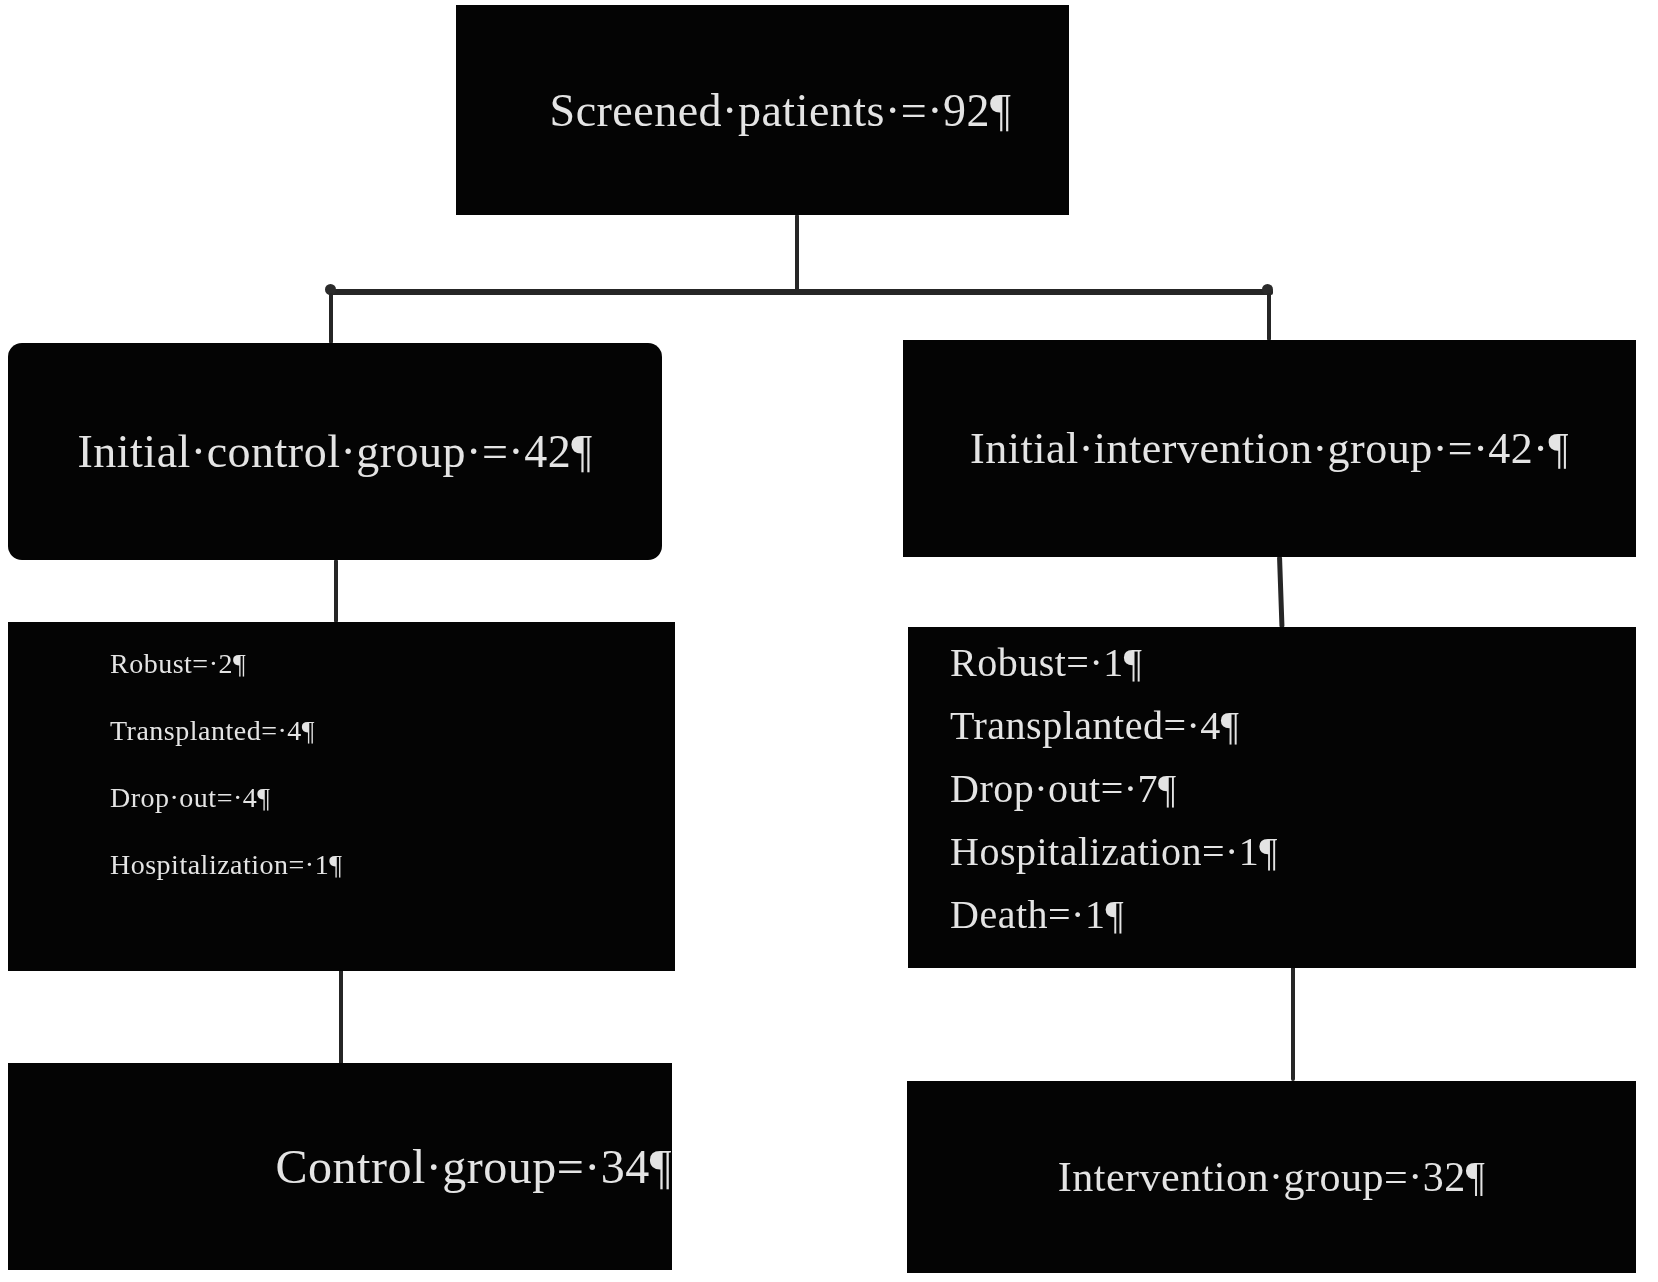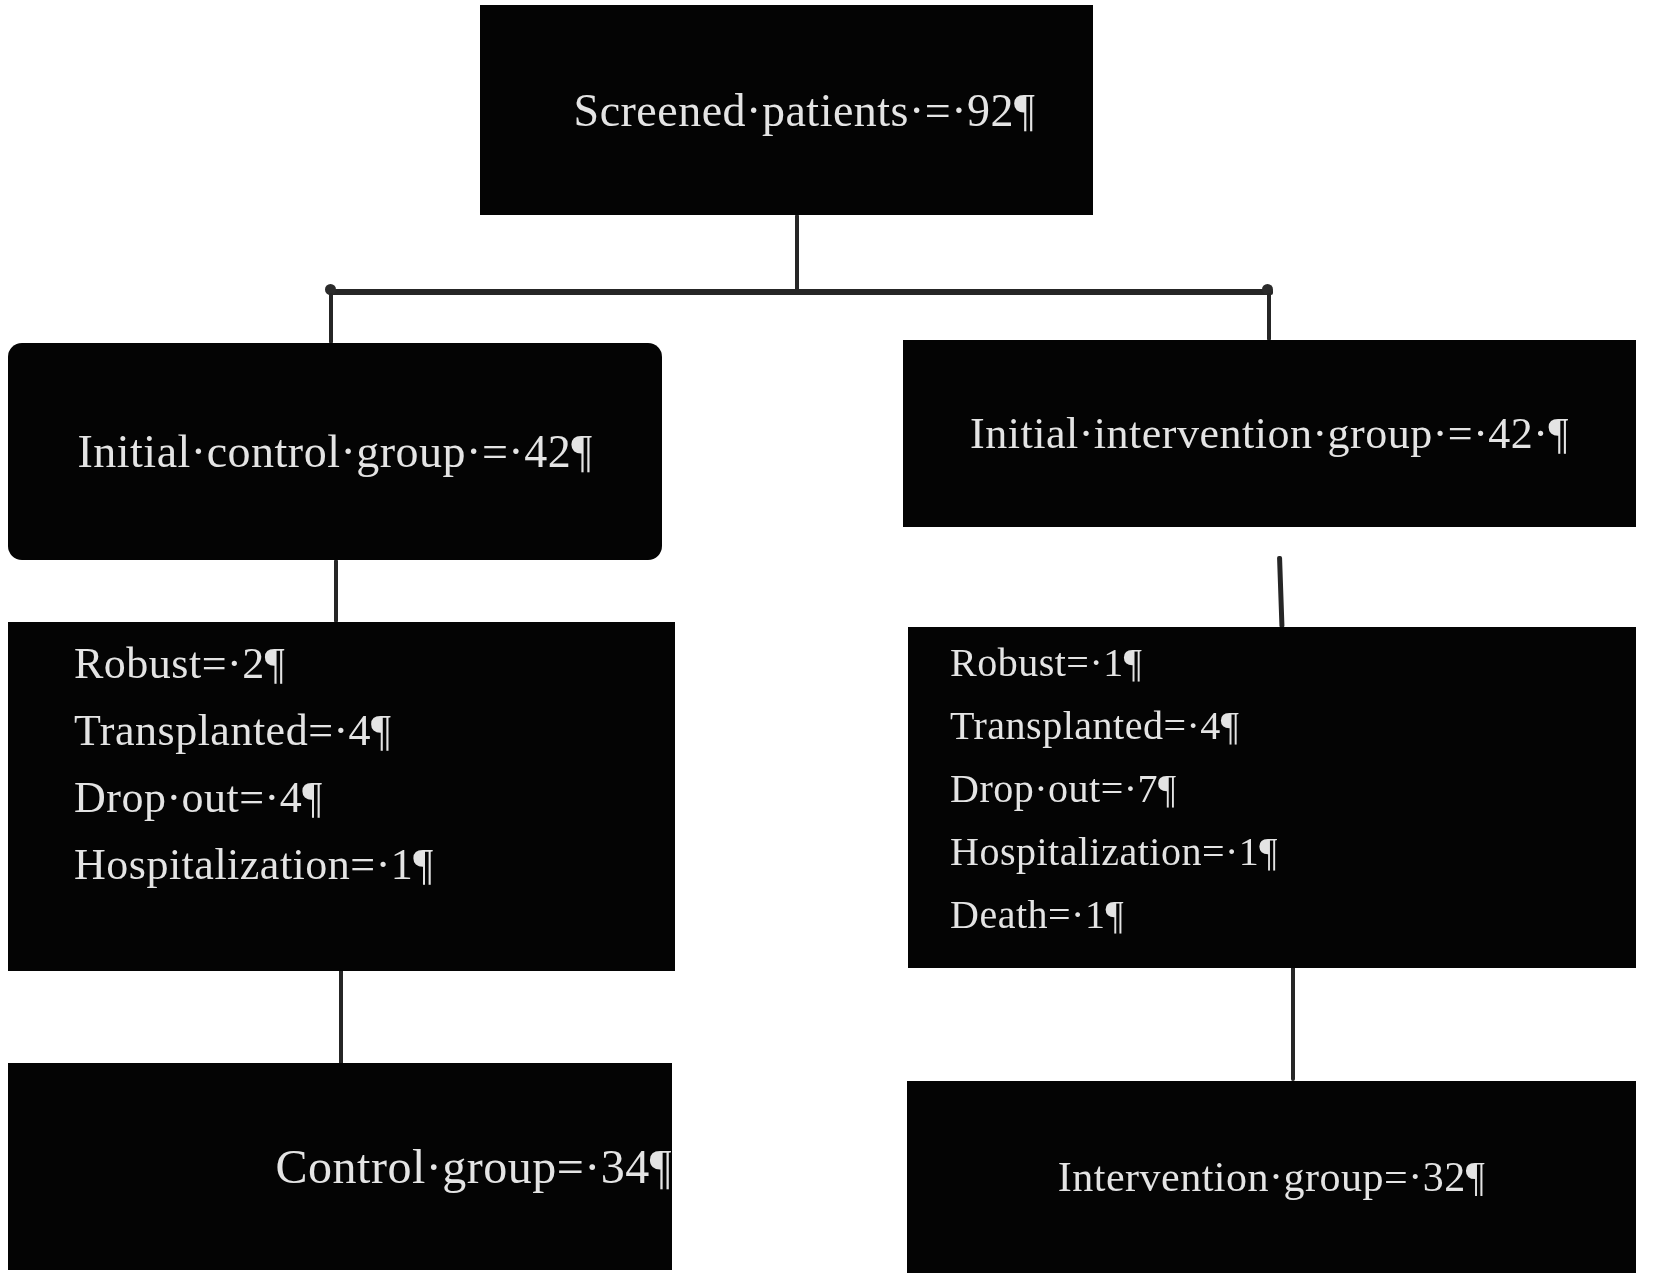--- a/index.html
+++ b/index.html
@@ -52,32 +52,32 @@
   <div class="conn" style="left:329px; top:289px; width:944px; height:6px;"></div>
   <div class="nub" style="left:325px; top:284px;"></div>
   <div class="nub" style="left:1262px; top:284px;"></div>
   <div class="conn" style="left:329px; top:293px; width:4px; height:51px;"></div>
   <div class="conn" style="left:1267px; top:293px; width:4px; height:48px;"></div>
   <div class="conn" style="left:334px; top:559px; width:4px; height:64px;"></div>
   <div class="conn" style="left:1277px; top:556px; width:5px; height:72px; transform:rotate(-2deg); transform-origin:top center;"></div>
   <div class="conn" style="left:339px; top:969px; width:4px; height:96px;"></div>
   <div class="conn" style="left:1291px; top:966px; width:4px; height:115px;"></div>
 
-  <div class="node headline" style="left:480px; top:5px; width:613px; height:210px; font-size:46px;padding-left:36px;">
+  <div class="node headline" style="left:456px; top:5px; width:613px; height:210px; font-size:46px;padding-left:36px;">
     <span>Screened·patients·=·92¶</span>
   </div>
 
   <div class="node headline" style="left:8px; top:343px; width:654px; height:217px; font-size:46px;border-radius:14px;">
     <span>Initial·control·group·=·42¶</span>
   </div>
-  <div class="node headline" style="left:903px; top:340px; width:733px; height:187px; font-size:44px;">
+  <div class="node headline" style="left:903px; top:340px; width:733px; height:217px; font-size:44px;">
     <span>Initial·intervention·group·=·42·¶</span>
   </div>
 
-  <div class="node list" style="left:8px; top:622px; width:667px; height:349px; font-size:44px; line-height:67px; padding:8px 10px 0 66px;">
+  <div class="node list" style="left:8px; top:622px; width:667px; height:349px; font-size:28px; line-height:67px; padding:8px 10px 0 102px;">
     <div class="line">Robust=·2¶</div>
     <div class="line">Transplanted=·4¶</div>
     <div class="line">Drop·out=·4¶</div>
     <div class="line">Hospitalization=·1¶</div>
   </div>
 
   <div class="node list" style="left:908px; top:627px; width:728px; height:341px; font-size:40px; line-height:63px; padding:4px 10px 12px 42px;">
     <div class="line">Robust=·1¶</div>
     <div class="line">Transplanted=·4¶</div>
     <div class="line">Drop·out=·7¶</div>

